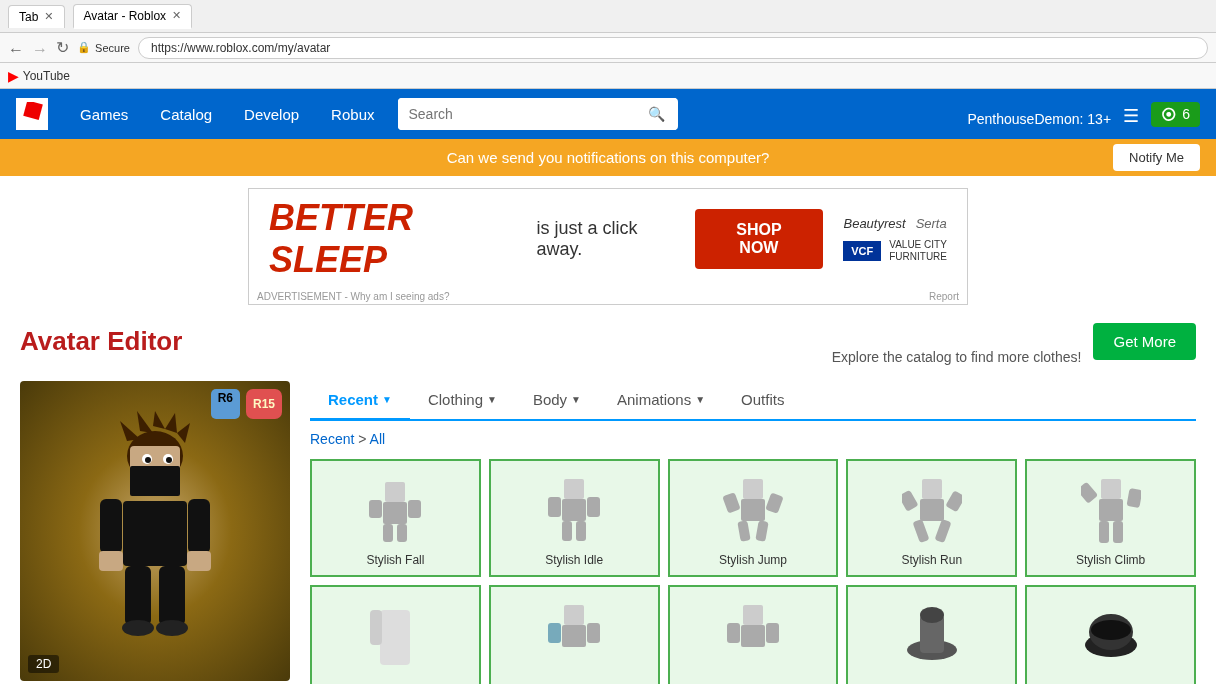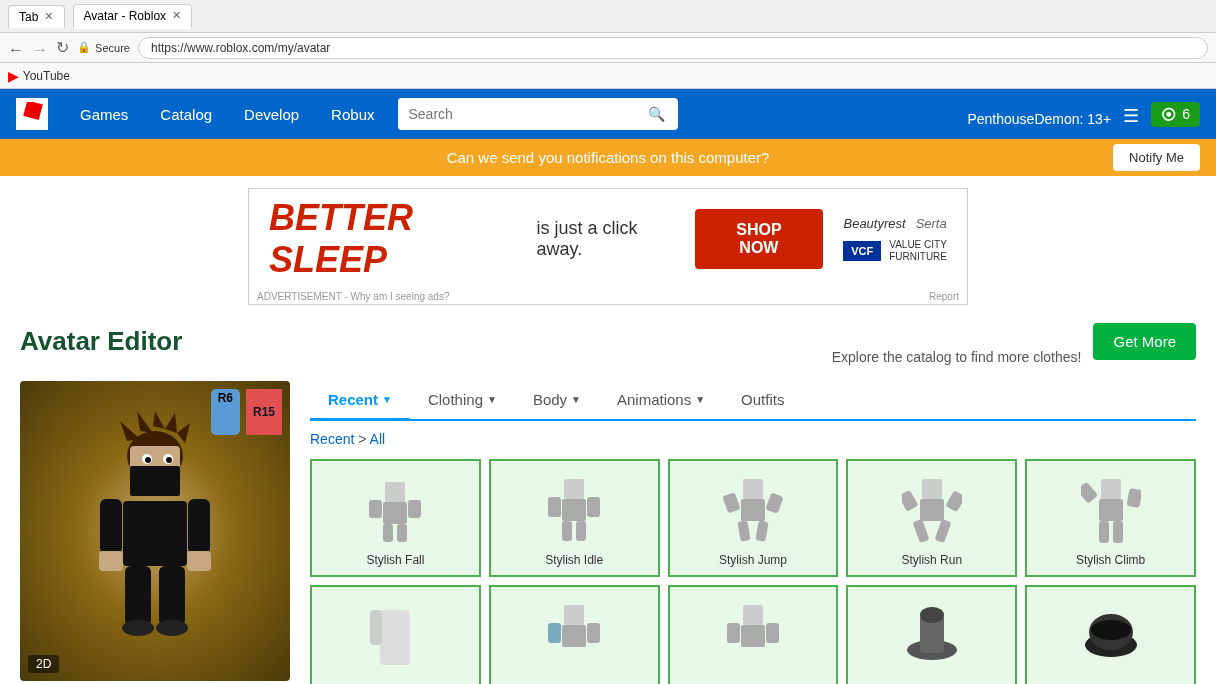--- a/index.html
+++ b/index.html
@@ -241,21 +241,21 @@
     }
     .avatar-editor-header {
       display: flex;
       align-items: center;
       justify-content: space-between;
       margin-bottom: 16px;
     }
     .avatar-editor-title {
       font-size: 26px;
       font-weight: bold;
-      color: #14532d;
+      color: #b91c1c;
     }
     .catalog-prompt {
       display: flex;
       align-items: center;
       gap: 12px;
     }
     .catalog-text {
       font-size: 14px;
       color: #555;
       margin-top: 32px;
@@ -297,25 +297,25 @@
     .badge-r6 {
       background: #5b9bd5;
       color: #000000;
       font-size: 12px;
       font-weight: bold;
       padding: 2px 7px;
       border-radius: 5px;
     }
     .badge-r15 {
       background: #e05050;
-      color: #0f172a;
+      color: #fef9c3;
       font-size: 12px;
       font-weight: bold;
-      padding: 16px 7px;
-      border-radius: 0;
+      padding: 8px 7px;
+      border-radius: 7px;
     }
     .avatar-2d-badge {
       position: absolute;
       bottom: 8px;
       left: 8px;
       background: rgba(0,0,0,0.5);
       color: #fff;
       font-size: 12px;
       padding: 2px 8px;
       border-radius: 3px;

